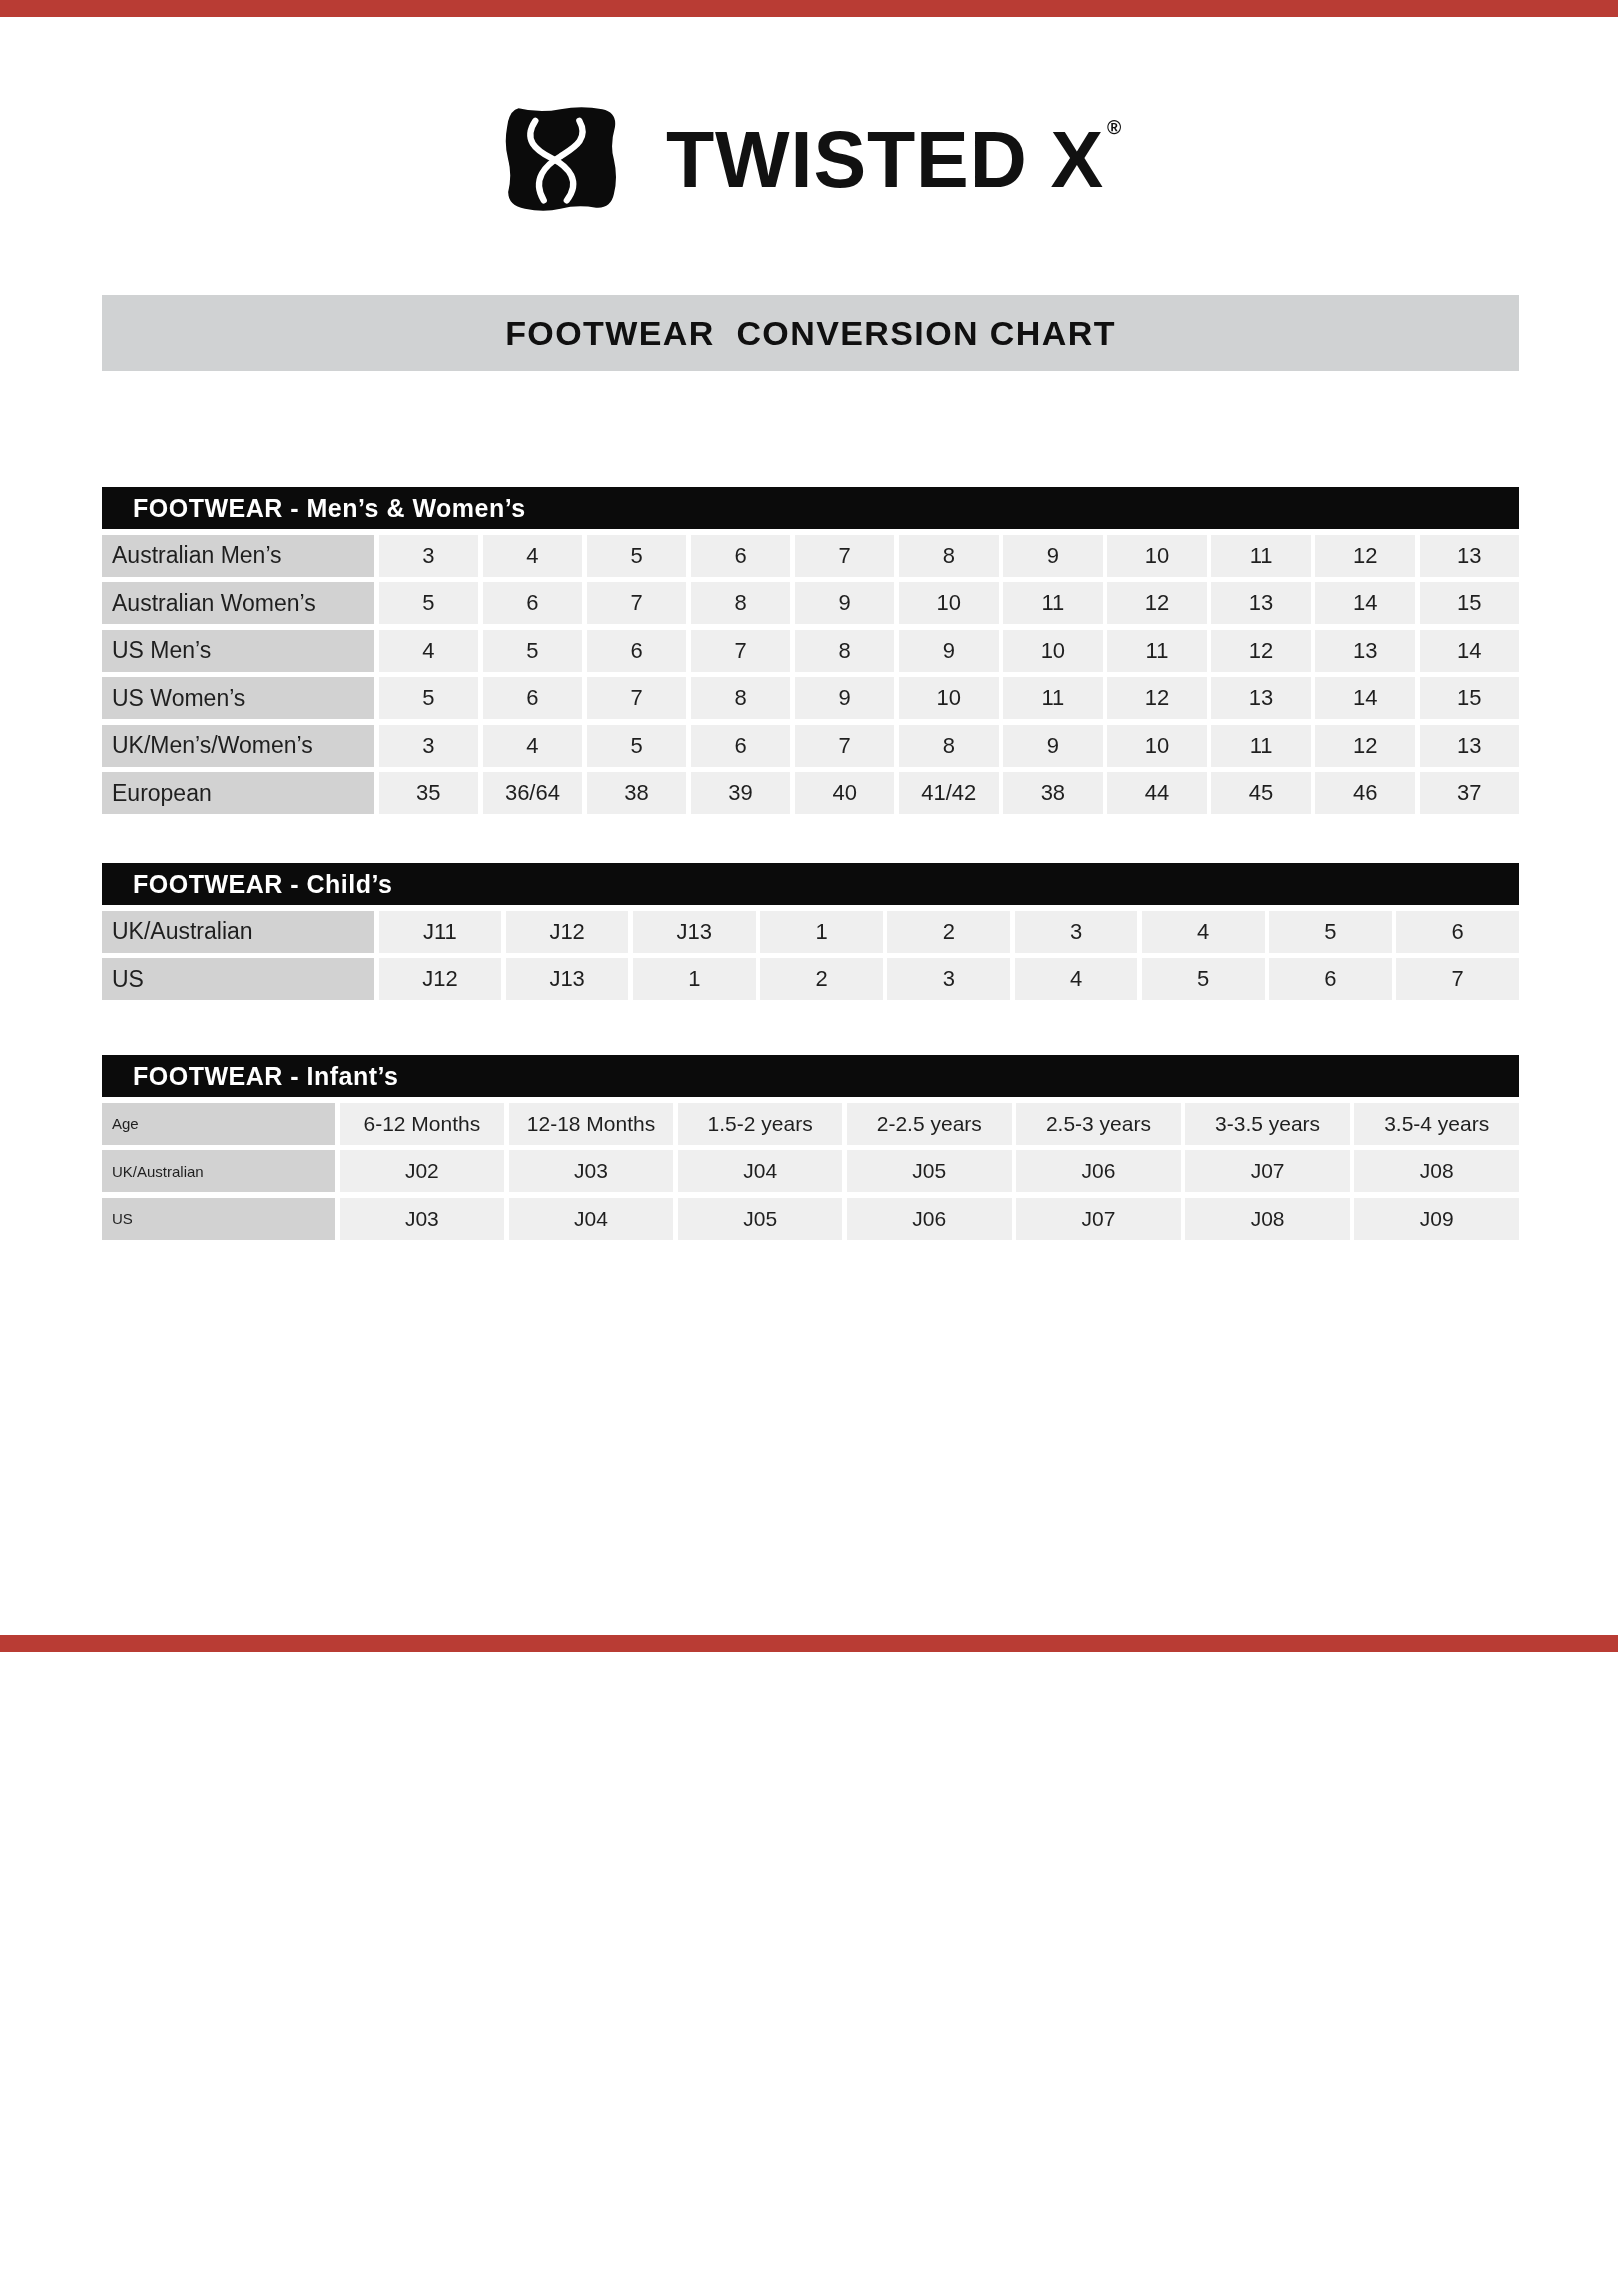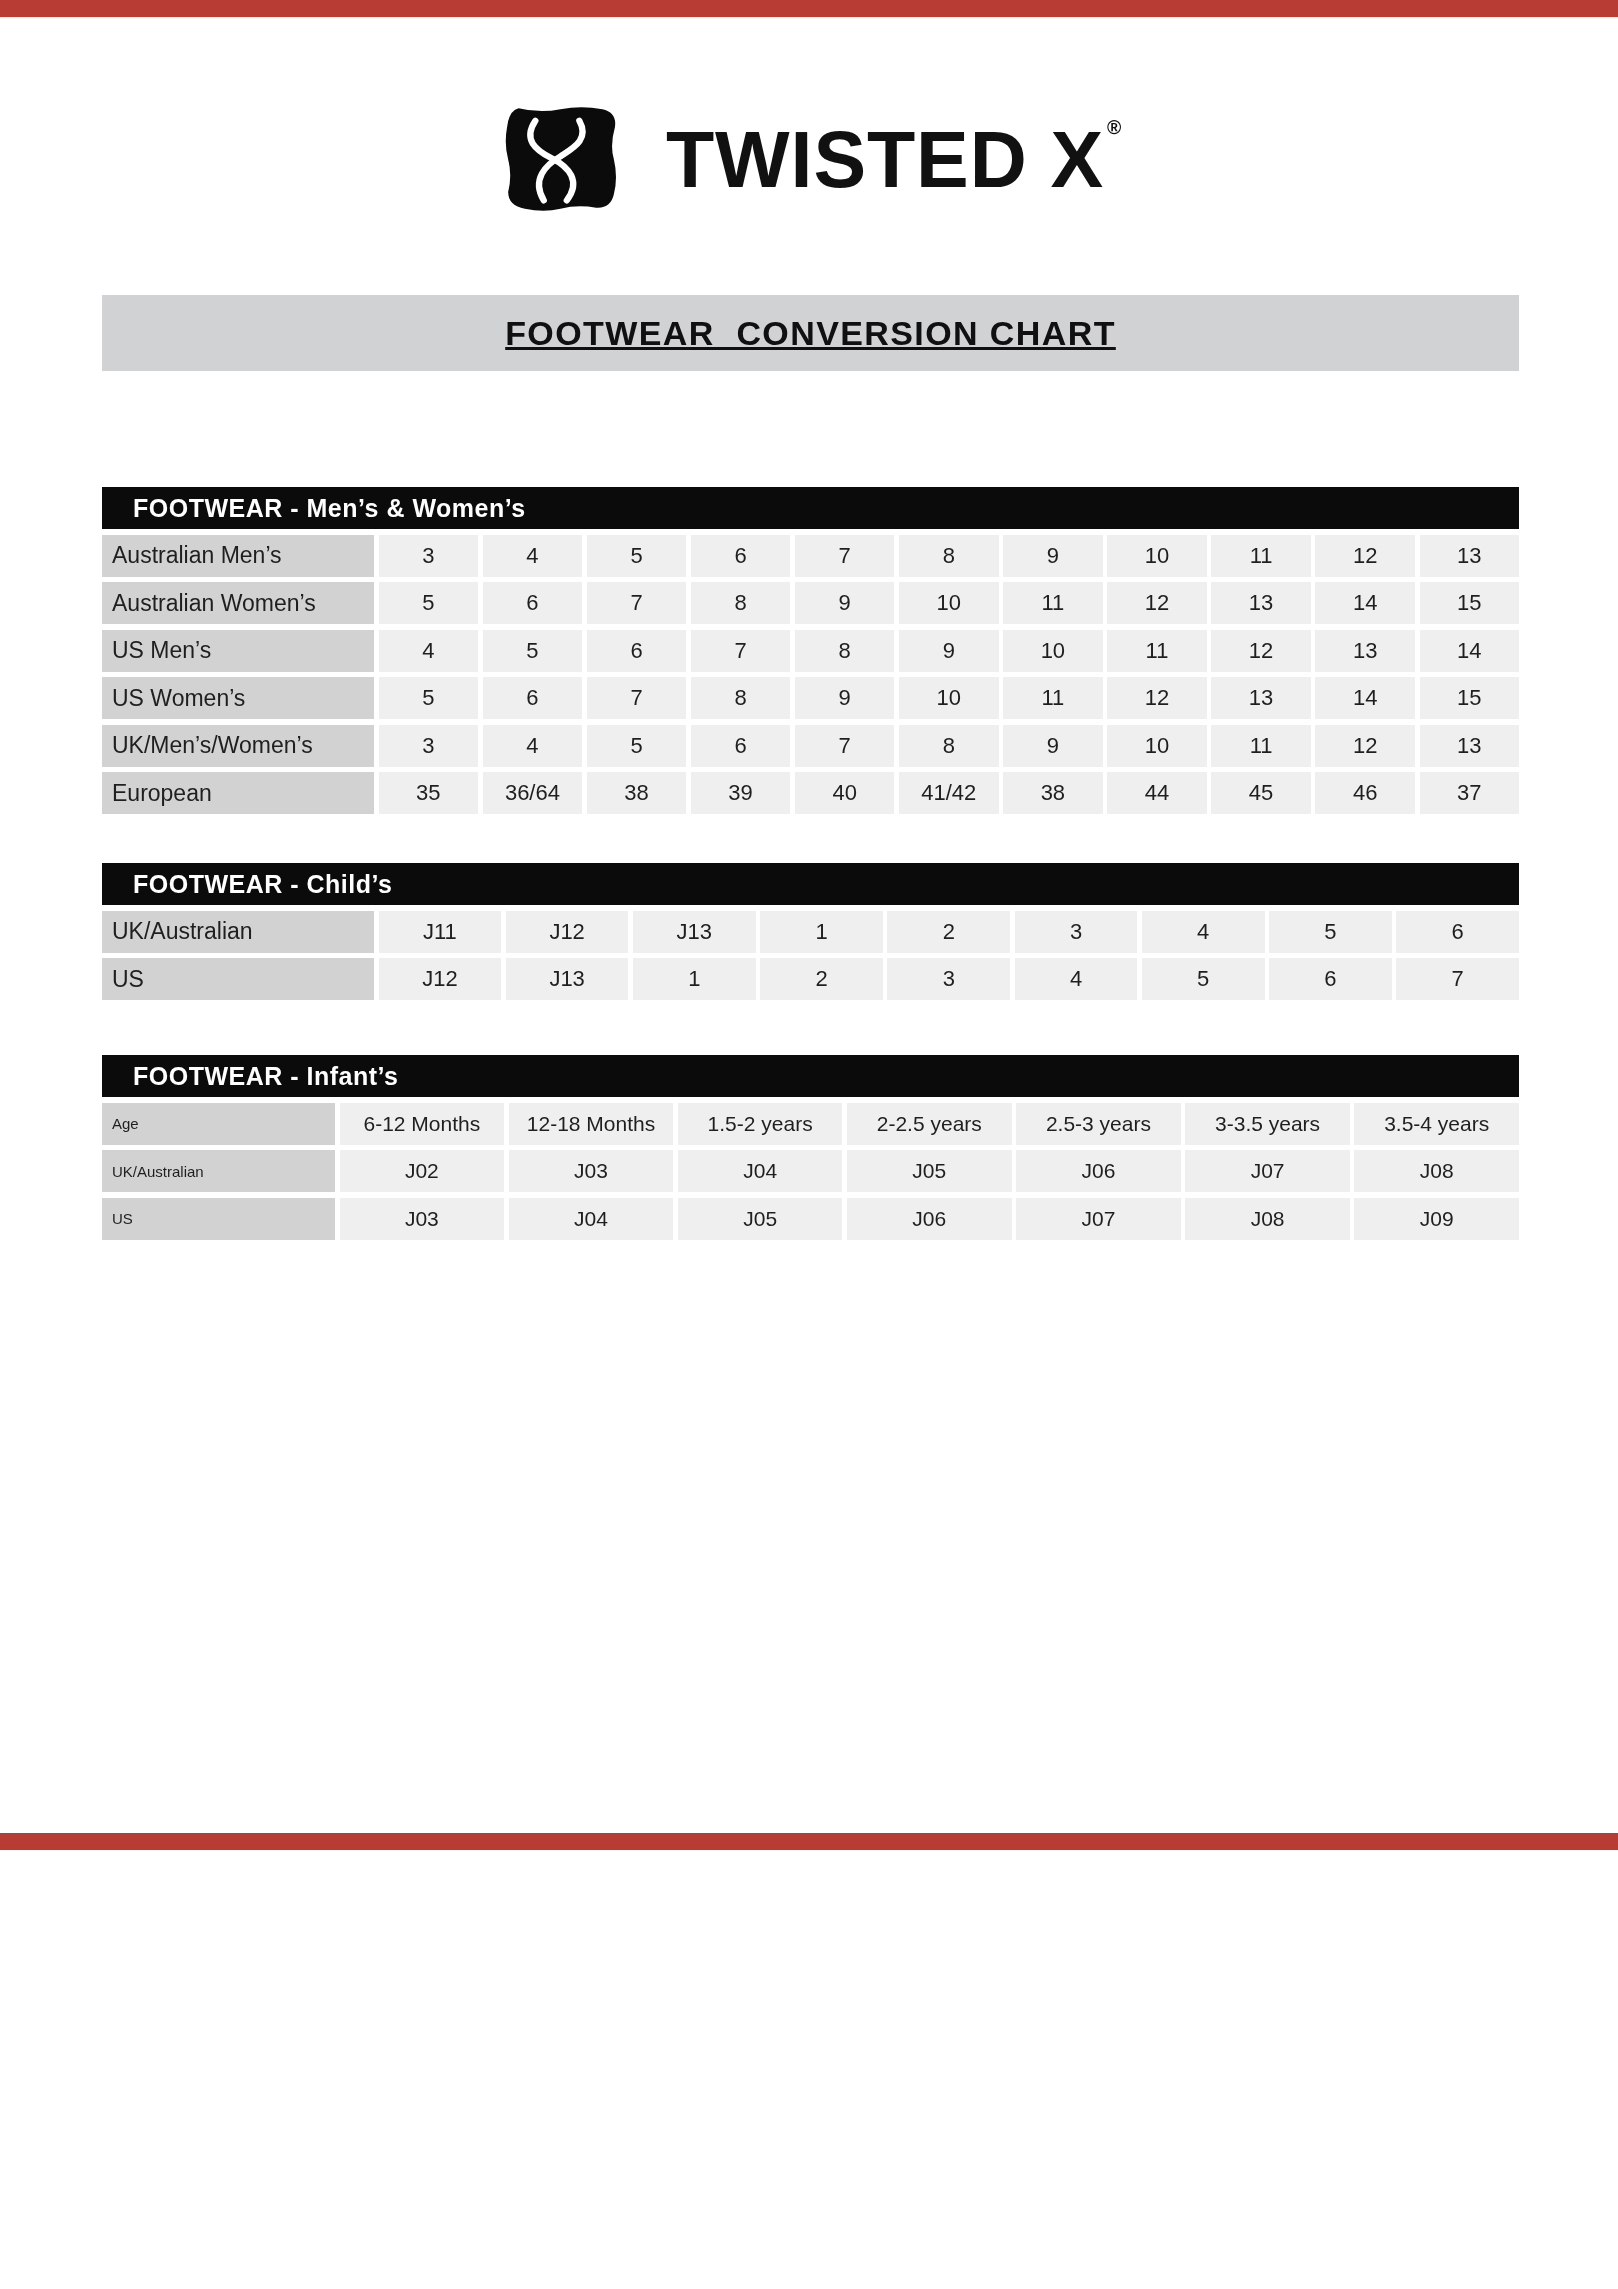--- a/index.html
+++ b/index.html
@@ -1,19 +1,19 @@
 <!DOCTYPE html>
 <html style="font-size:14.8px"><head>
 <meta charset="utf-8">
 <style>
   html, body { margin: 0; padding: 0; background: #ffffff; }
   .page {
     position: relative;
     width: 1619px;
-    height: 1850px;
+    height: 1652px;
     background: #ffffff;
     overflow: hidden;
     font-family: "Liberation Sans", sans-serif;
     color: #1f1f1f;
   }
   .edge-bar {
     position: absolute;
     left: 0;
     width: 100%;
     height: 16.6px;
@@ -56,21 +56,20 @@
     display: flex;
     align-items: center;
     justify-content: center;
   }
   .title-bar span {
     font-size: 34px;
     font-weight: bold;
     letter-spacing: 1.4px;
     color: #101010;
     white-space: pre;
-    text-decoration: underline;
   }
 
   .size-table {
     position: absolute;
     left: 102px;
     width: 1417px;
   }
   .t1 { top: 487px; }
   .t2 { top: 863px; }
   .t3 { top: 1055px; text-align: right; }

